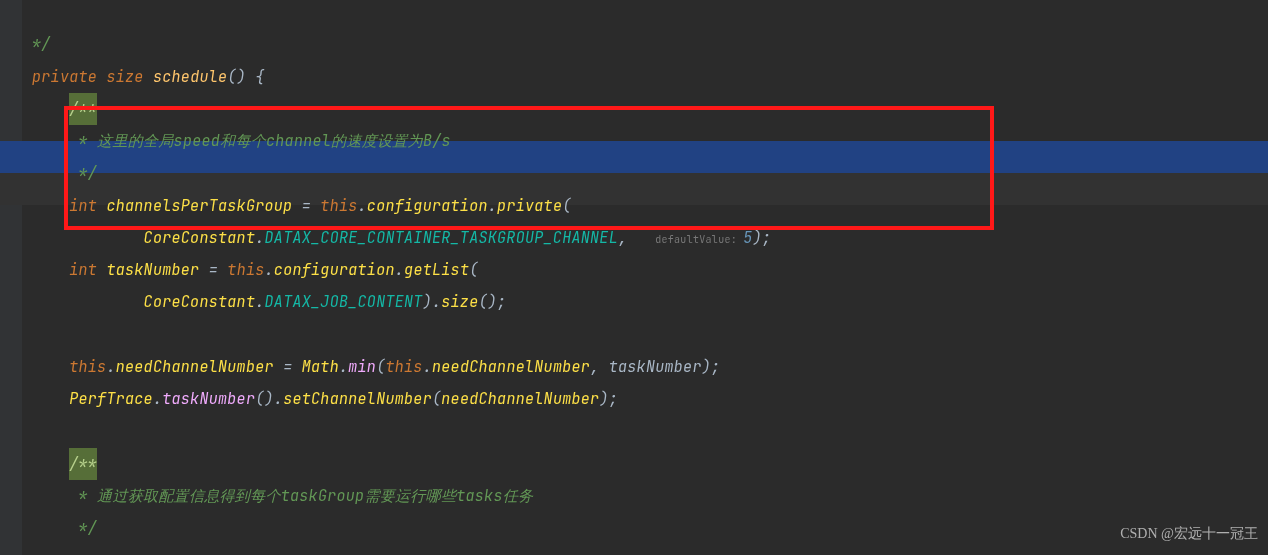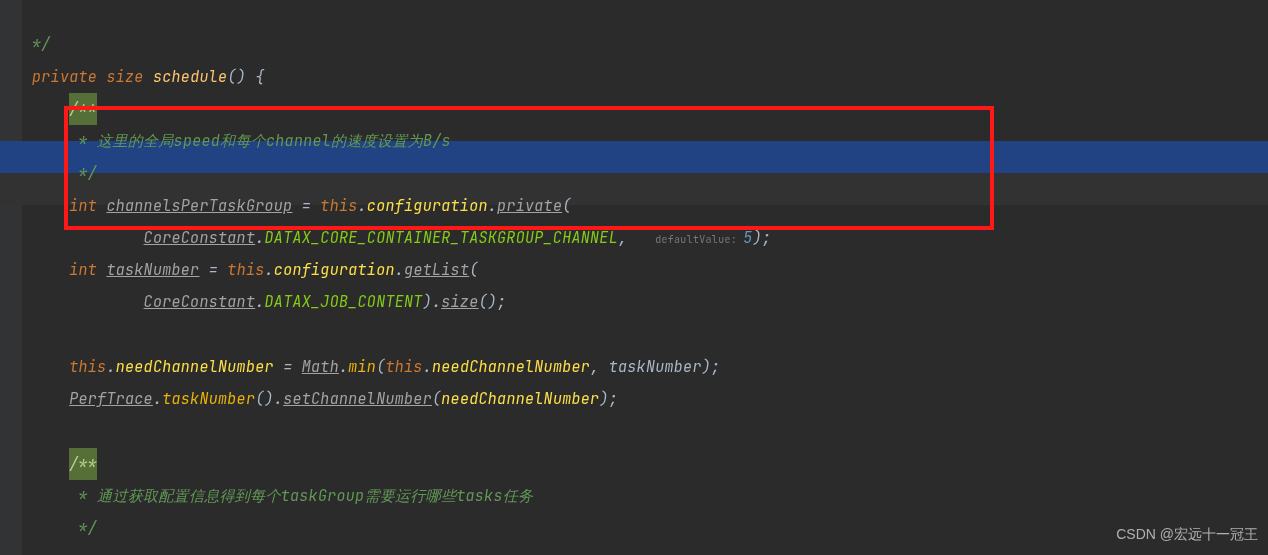--- a/index.html
+++ b/index.html
@@ -31,25 +31,25 @@
     border-radius: 50% 50% 45% 45%;
   }
   .code {
     position: absolute;
     left: 32px;
     top: -4px;
     white-space: pre;
     letter-spacing: 0.3px;
   }
   .kw   { color: #cc7832; }
-  .id   { color: #a3a3a3; text-decoration: underline; }
+  .id   { color: #fde047; }
   .meth { color: #ffc66d; }
-  .static{ color: #eab308; font-style: italic; }
+  .static{ color: #f0abfc; font-style: italic; }
   .field{ color: #fde047; }
-  .const{ color: #84cc16; font-style: italic; margin-top: 16px; }
+  .const{ color: #14b8a6; font-style: italic; margin-top: 16px; }
   .comment{ color: #629755; font-style: italic; }
   .hint { color: #787878; font-style: normal; font-size: 10px;}
   .punc { color: #a9b7c6; }
   .num  { color: #6897bb; }
 
   .highlight-doc {
     display: inline-block;
     background: #566e38;
     color: #b7d18c;
   }
@@ -74,21 +74,21 @@
     height: 124px;
     pointer-events: none;
   }
 
   .watermark {
     position: absolute;
     right: 10px;
     bottom: 6px;
     color: #d0d0d0;
     font-style: normal;
-    font-family: Liberation Sans, sans-serif;
+    font-family: Liberation Serif, serif;
     font-size: 14px;
     opacity: 0.8;
   }
 </style>
 </head>
 <body>
 
 <div class="gutter"></div>
 <div class="bulb"></div>
 

